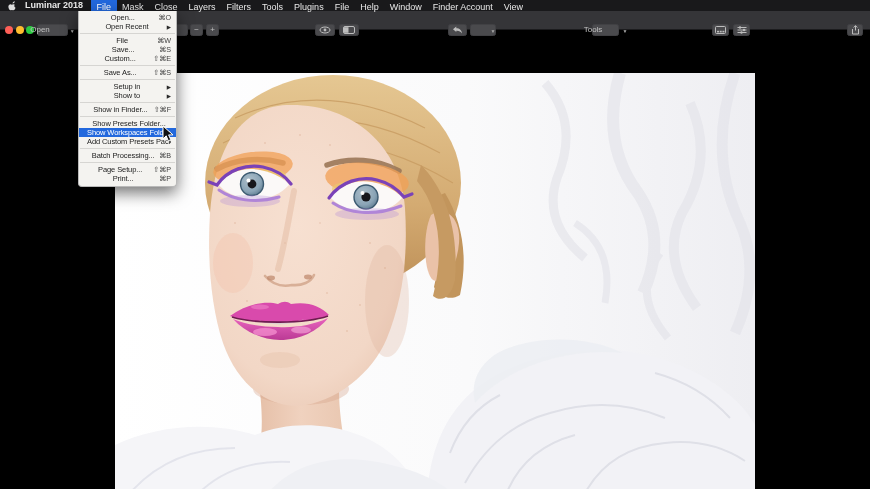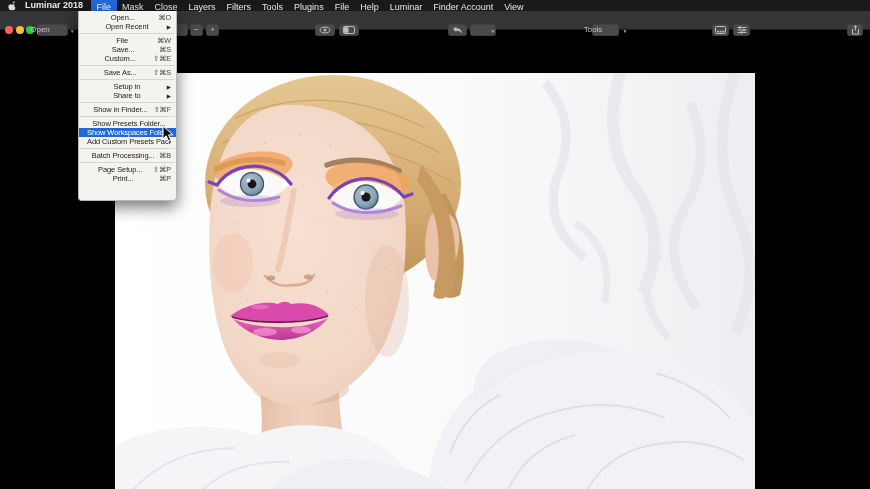--- a/index.html
+++ b/index.html
@@ -24,21 +24,21 @@
   .tb-btn svg{display:block;}
   .caret{font-size:5px;color:#a8a8a8;transform:translateY(0.5px);}
 
   
   .canvas{position:absolute;left:0;top:29px;width:870px;height:460px;background:#000;z-index:1;}
   .photo{position:absolute;left:115px;top:44px;width:640px;height:424px;z-index:2;}
 
   
   .dropdown{position:absolute;left:78px;top:11px;width:99px;background:#f4f3f0;
     border:1px solid #b9b9b9;border-top:none;border-radius:0 0 4px 4px;
-    box-shadow:0 6px 16px rgba(0,0,0,.55);z-index:50;padding:2px 0 17px 0;box-sizing:border-box;}
+    box-shadow:0 6px 16px rgba(0,0,0,.55);z-index:50;padding:2px 0 3px 0;box-sizing:border-box;}
   .mi{height:9px;display:flex;align-items:center;padding:0 5px 0 8px;color:#1c1c1c;
     font-size:7.5px;letter-spacing:-.1px;white-space:nowrap;cursor:default;}
   .mi .lbl{flex:1 1 auto;overflow:hidden;}
   .mi .sc{flex:0 0 auto;color:#3c3c3c;font-size:7.2px;}
   .mi .sub{flex:0 0 auto;font-size:5.5px;color:#2a2a2a;}
   .mi.highlighted{background:var(--menu-accent,#1a6ee4);color:#fff;}
   .msep{height:1px;background:#d6d5d2;margin:2px 1px;}
 
   .cursor{position:absolute;left:162px;top:125px;z-index:60;}
 </style>
@@ -57,21 +57,21 @@
     <span id="menubar-items" style="display:flex;height:11px;">
         <span class="mb-item active">File</span>
         <span class="mb-item">Mask</span>
         <span class="mb-item">Close</span>
         <span class="mb-item">Layers</span>
         <span class="mb-item">Filters</span>
         <span class="mb-item">Tools</span>
         <span class="mb-item">Plugins</span>
         <span class="mb-item">File</span>
         <span class="mb-item">Help</span>
-        <span class="mb-item">Luminar</span>
+        <span class="mb-item">Window</span>
         <span class="mb-item">Finder Account</span>
         <span class="mb-item">View</span>
       </span>
   </div>
 
   <div class="toolbar">
     <span class="tl" style="left:5px;background:var(--traffic-close,#ff5f57);"></span>
     <span class="tl" style="left:15.5px;background:var(--traffic-min,#febc2e);"></span>
     <span class="tl" style="left:26px;background:var(--traffic-zoom,#2bc840);"></span>
 
@@ -330,21 +330,21 @@
       <div class="mi">
         <span class="lbl">Save As...</span>
         <span class="sc">⇧⌘S</span>
       </div>
       <div class="msep"></div>
       <div class="mi">
         <span class="lbl">Setup in</span>
         <span class="sub">▶</span>
       </div>
       <div class="mi">
-        <span class="lbl">Share to</span>
+        <span class="lbl">Show to</span>
         <span class="sub">▶</span>
       </div>
       <div class="msep"></div>
       <div class="mi">
         <span class="lbl">Show in Finder...</span>
         <span class="sc">⇧⌘F</span>
       </div>
       <div class="msep"></div>
       <div class="mi">
         <span class="lbl">Show Presets Folder...</span>

